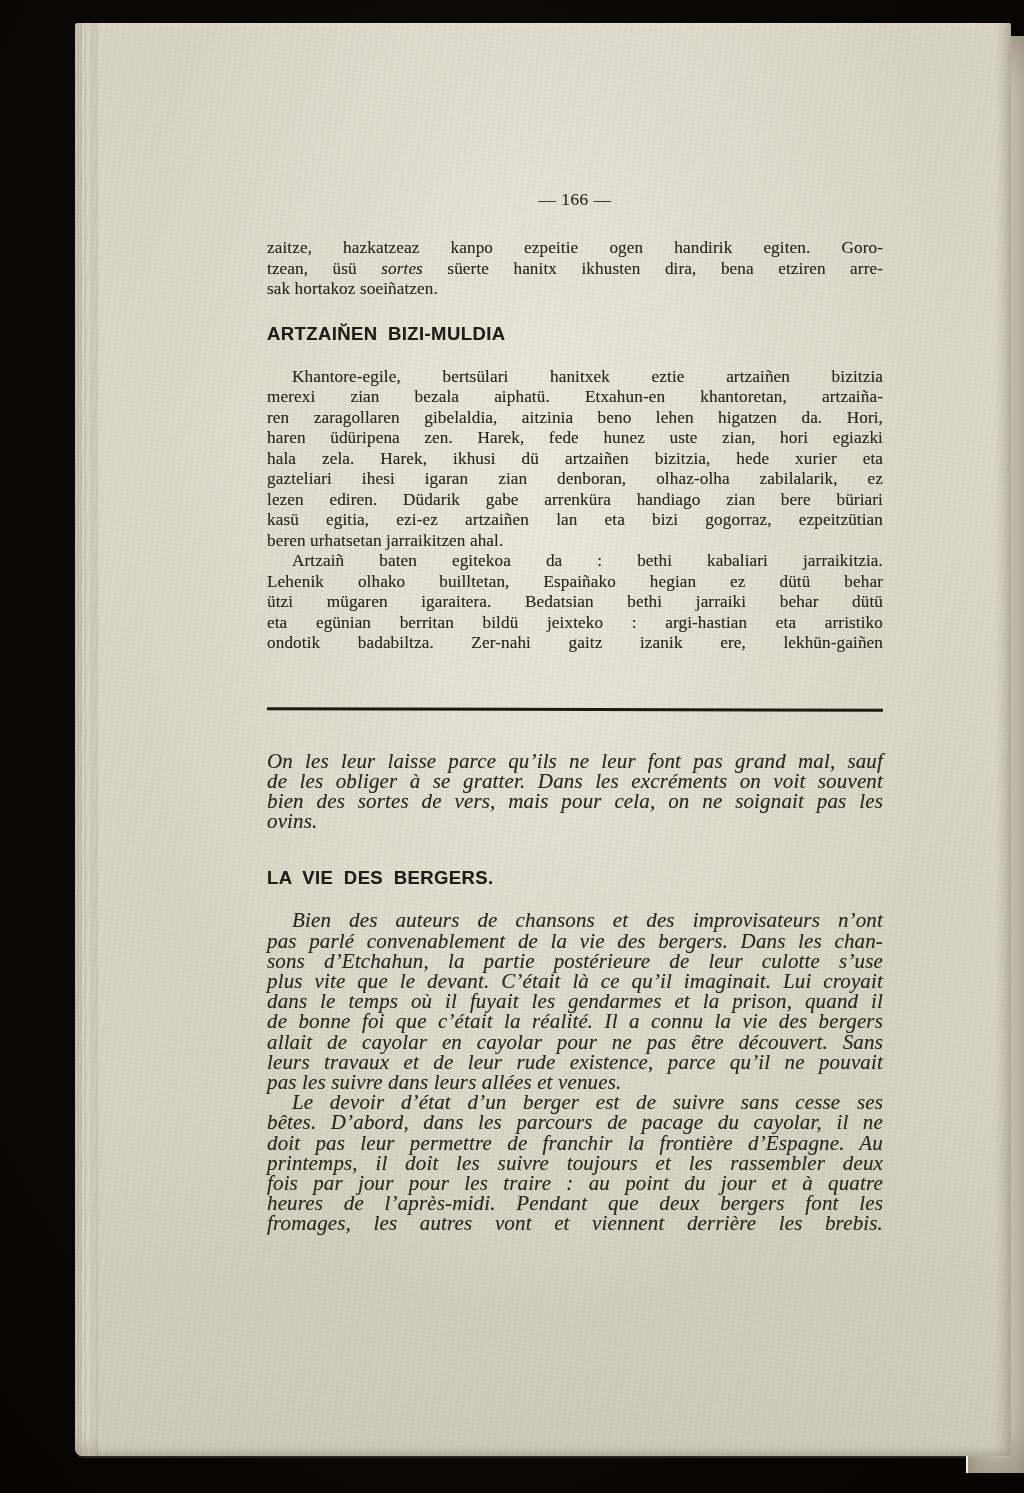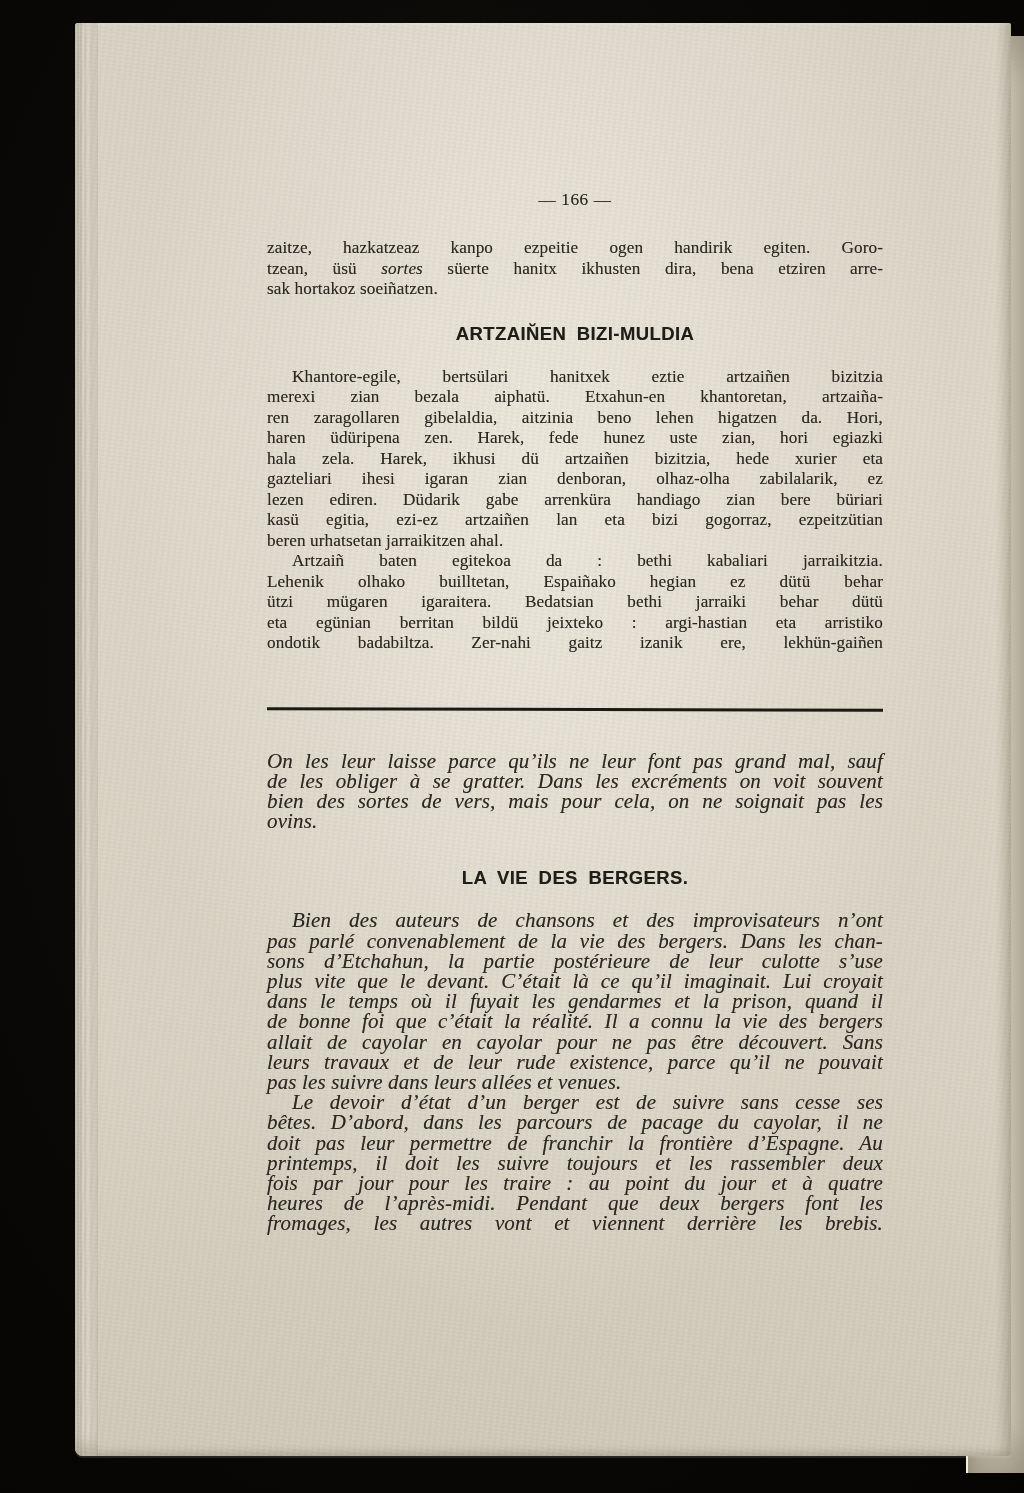--- a/index.html
+++ b/index.html
@@ -54,21 +54,21 @@
   }
   .pagenum{text-align:center;font-size:17.2px;line-height:21px;margin-bottom:28px;letter-spacing:.6px;}
   .para .line{font-size:17.2px;line-height:20.5px;letter-spacing:.1px;}
   .para.italic .line{font-style:italic;font-size:21px;line-height:20.2px;letter-spacing:.15px;}
   .line.j{text-align:justify;text-align-last:justify;}
   .line.ind{text-indent:25px;}
   .it{font-style:italic;}
   .heading{
     font-family:"Liberation Sans","DejaVu Sans",sans-serif;font-weight:700;
     font-size:18.5px;line-height:24px;letter-spacing:.4px;word-spacing:5px;
-    color:#1f1d18;margin:22px 0 21px;overflow:visible;text-align:center;
+    color:#1f1d18;margin:22px 0 21px;overflow:visible;
   }
   .para.italic + .heading{margin-top:35px;margin-bottom:20px;}
   .rule{height:3px;background:#1a1914;margin:54px 0 40px;transform:rotate(.12deg);}
 </style>
 </head>
 <body>
 
 <div class="scene">
   <div class="next-page"></div>
   <div class="page">

